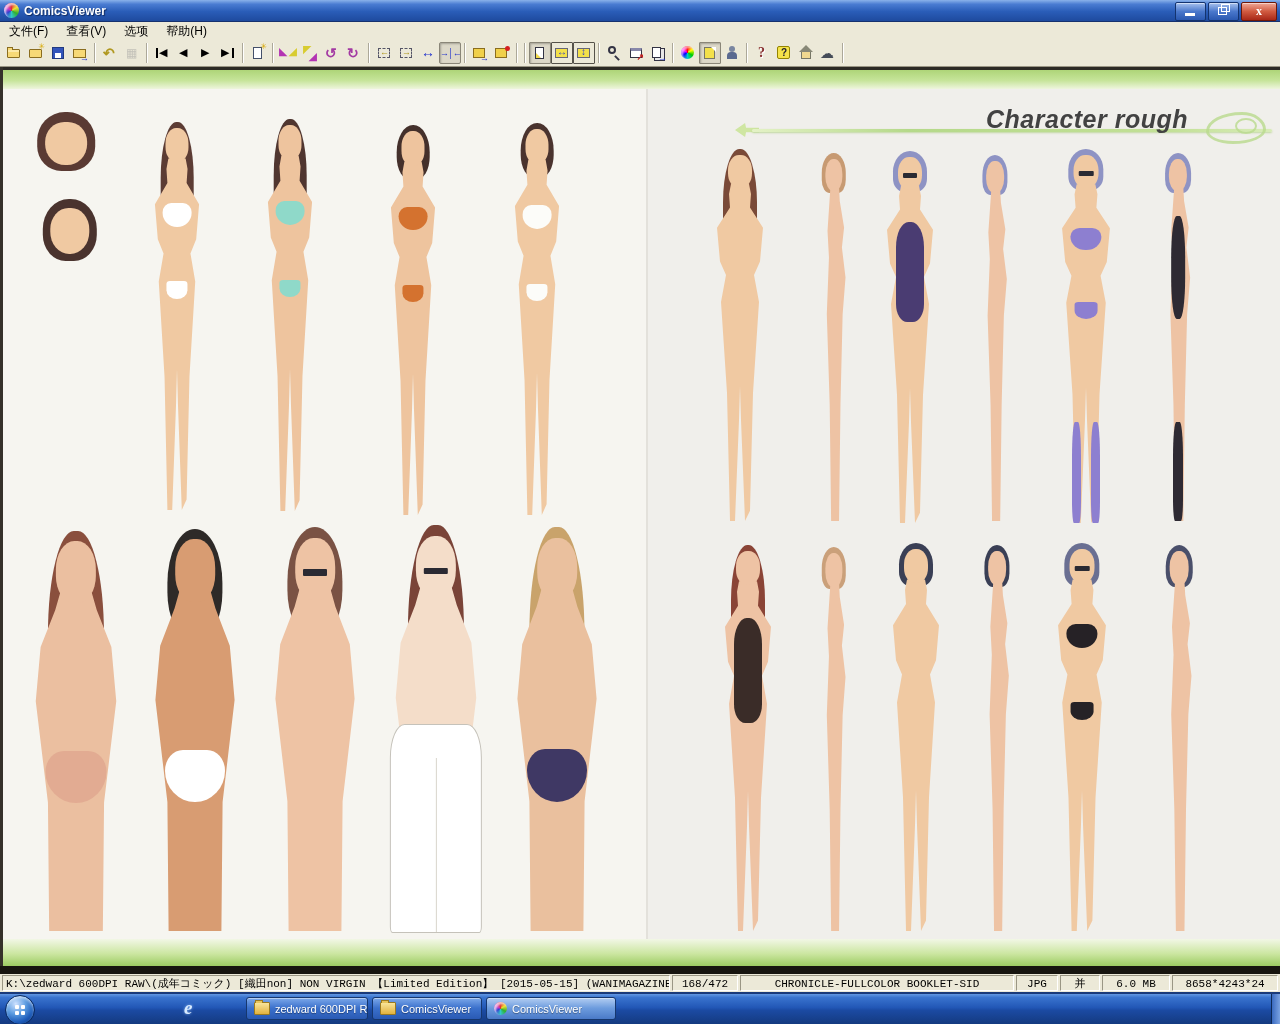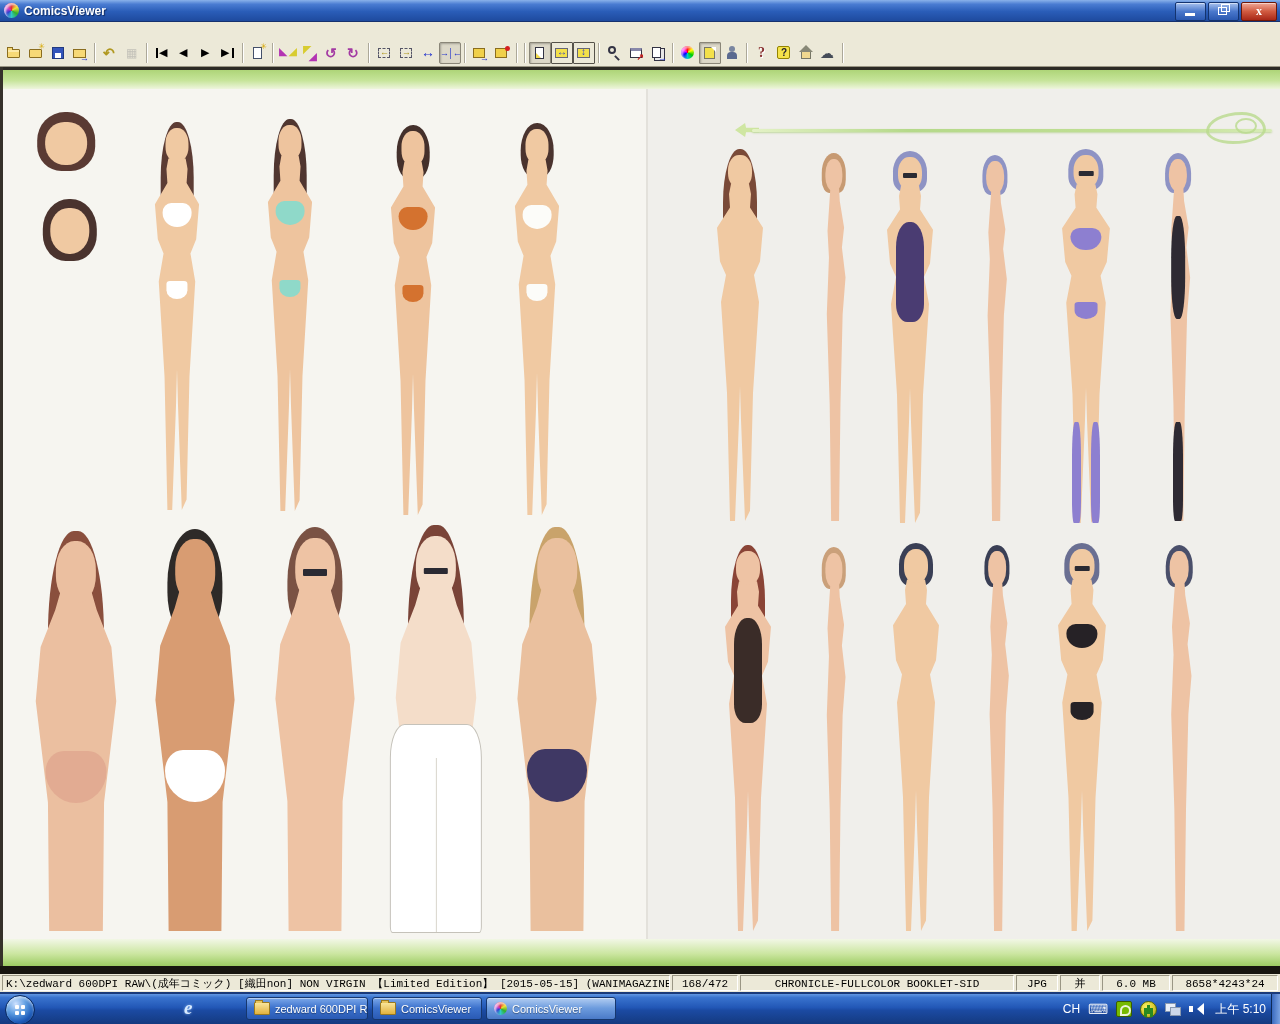--- a/index.html
+++ b/index.html
@@ -231,20 +231,26 @@
         </div>
       <div class="wbtn">
           <span class="glyph-restore"></span>
         </div>
       <div class="wbtn close">
           <span class="glyph-close">x</span>
         </div>
     </div>
   </div>
 
+  <div class="menubar" id="menubar">
+      <div class="menu-item">文件(F)</div>
+      <div class="menu-item">查看(V)</div>
+      <div class="menu-item">选项</div>
+      <div class="menu-item">帮助(H)</div>
+    </div>
 
   <div class="toolbar" id="toolbar">
       <button class="tbtn">
         <span class="ticon k-folder-open"></span>
       </button>
       <button class="tbtn">
         <span class="ticon k-folder-new"></span>
       </button>
       <button class="tbtn">
         <span class="ticon k-save"></span>
@@ -360,20 +366,21 @@
     <div class="band-top"></div>
     <div class="band-bottom"></div>
     <div class="page-right"></div>
     <div class="page-split"></div>
     <div class="art-top-line"></div>
     <div class="art-left-edge"></div>
     <div class="art-bottom-bar"></div>
     <div class="rough-tip"></div>
     <div class="rough-line"></div>
     <div class="rough-swirl"></div>
+    <div class="rough-title">Character rough</div>
     <div id="figs">
         <div class="fig pose-head" style="left: 30px; top: 44px; width: 72px; height: 72px;">
           <i class="f-hair hs-bob" style="background: rgb(90, 58, 51);"></i>
           <i class="f-head" style="background: rgb(240, 201, 162);"></i>
         </div>
         <div class="fig pose-head" style="left: 36px; top: 130px; width: 68px; height: 76px;">
           <i class="f-hair hs-bob" style="background: rgb(74, 51, 46);"></i>
           <i class="f-head" style="background: rgb(240, 201, 162);"></i>
         </div>
         <div class="fig pose-full" style="left: 129px; top: 55px; width: 96px; height: 388px;">
@@ -533,25 +540,16 @@
         </div>
         <div class="task-btn" style="left: 372px; width: 110px;">
           <span class="mini-folder"></span>
           <span>ComicsViewer</span>
         </div>
         <div class="task-btn active" style="left: 486px; width: 130px;">
           <span class="mini-app"></span>
           <span>ComicsViewer</span>
         </div>
       </div>
-    <div class="tray">
-      <span class="tray-lang">CH</span>
-      <span class="tray-kbd">⌨</span>
-      <span class="tray-nv"></span>
-      <span class="tray-av"></span>
-      <span class="tray-net"></span>
-      <span class="tray-vol"></span>
-      <span class="tray-clock">上午 5:10</span>
-    </div>
     <div class="show-desktop"></div>
   </div>
 
 </div>
 
 </body></html>

